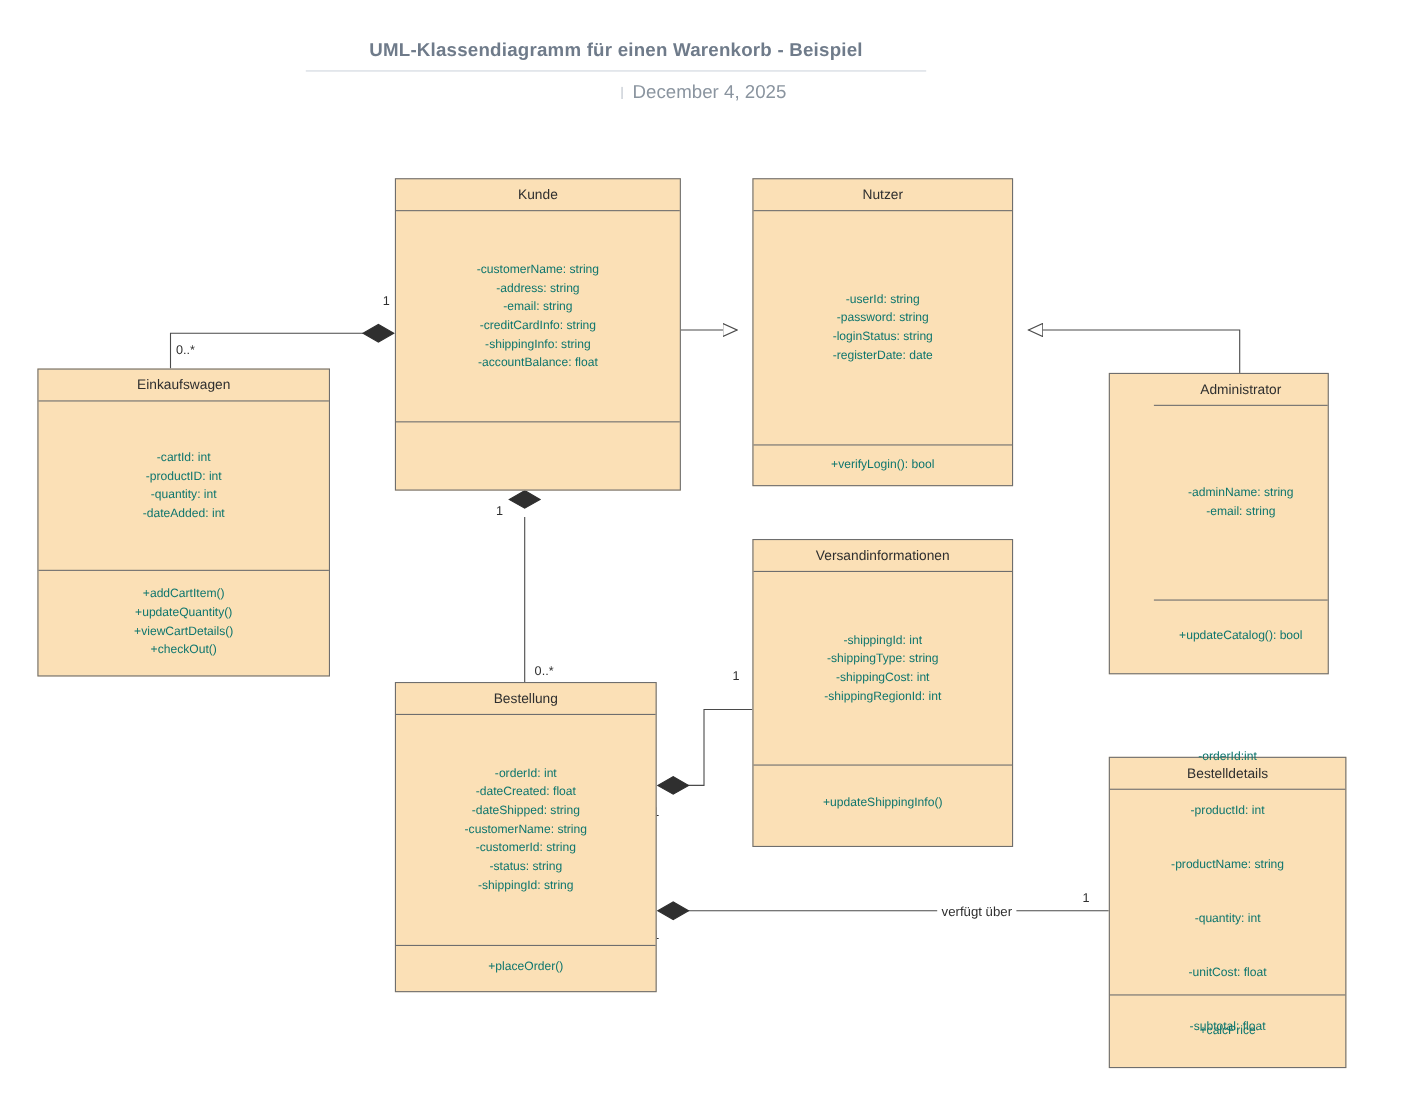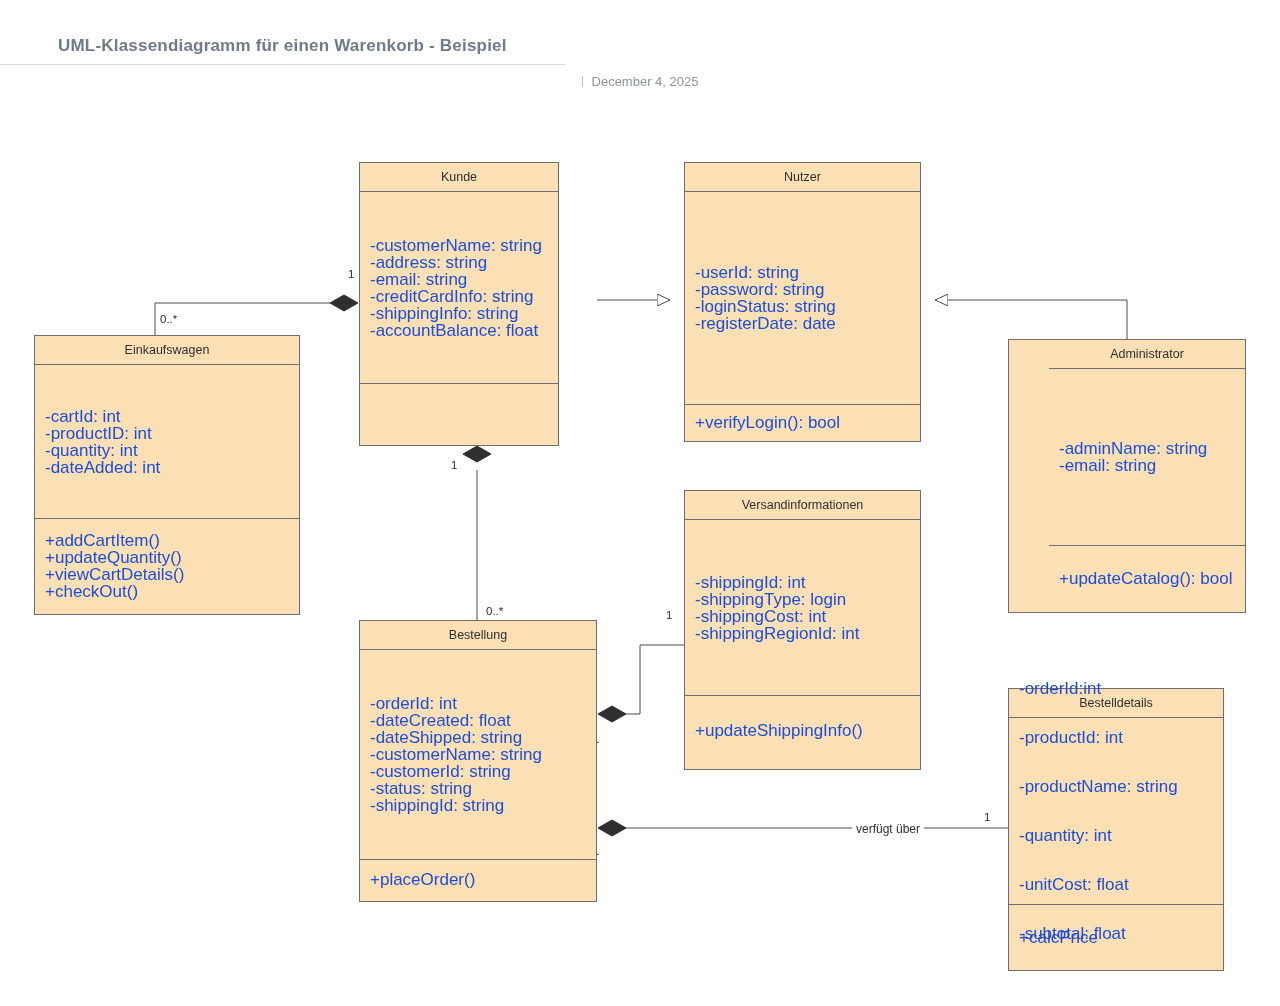--- a/index.html
+++ b/index.html
@@ -17,38 +17,39 @@
     height: 1006px;
     overflow: hidden;
     background: #ffffff;
   }
   
   .title-wrap {
     position: absolute;
     top: 36px;
     left: 0;
     width: 1056px;
-    text-align: left;
+    text-align: center;
+    padding-left: 32px;
   }
   .doc-title {
     display: inline-block;
     font-size: 17px;
     font-weight: bold;
     color: #6f7b8a;
     letter-spacing: 0.2px;
     padding: 0 58px 8px 58px;
     border-bottom: 1px solid #cfd6de;
   }
   .doc-date {
     position: absolute;
     top: 74px;
     left: 0;
     width: 1280px;
     text-align: center;
-    font-size: 13px;
+    font-size: 17px;
     color: #8a949f;
   }
   .doc-date .bar {
     display: inline-block;
     width: 1px;
     height: 11px;
     background: #b9c1ca;
     vertical-align: -1px;
     margin-right: 9px;
   }
@@ -63,23 +64,24 @@
     text-align: center;
     font-size: 12.5px;
     color: #2f2f2f;
     padding: 7px 4px 7px 4px;
     border-bottom: 1px solid #6e6e6e;
     box-sizing: border-box;
   }
   .uml-attrs, .uml-ops {
     box-sizing: border-box;
     padding: 8px 10px;
-    font-size: 17px;
+    font-size: 11px;
     line-height: 17px;
-    color: #1d4ed8;
+    color: #0f766e;
+    text-align: center;
   }
   .uml-attrs {
     border-bottom: 1px solid #6e6e6e;
   }
   .uml-attrs div, .uml-ops div { white-space: pre; }
   .vcenter { display: flex; flex-direction: column; justify-content: center; }
   
   #wires {
     position: absolute;
     left: 0; top: 0;
@@ -144,21 +146,21 @@
   <div class="edge-label" style="left:348px; top:268px;">1</div>
   <div class="edge-label" style="left:160px; top:313px;">0..*</div>
   <div class="edge-label" style="left:451px; top:459px;">1</div>
   <div class="edge-label" style="left:486px; top:605px;">0..*</div>
   <div class="edge-label" style="left:593px; top:733px;">1</div>
   <div class="edge-label" style="left:666px; top:609px;">1</div>
   <div class="edge-label" style="left:593px; top:845px;">1</div>
   <div class="edge-label" style="left:984px; top:811px;">1</div>
   <div class="rel-label" style="left:852px; top:822px;">verfügt über</div>
 
-  <div class="uml-class" style="left:359px; top:162px; width:200px; height:284px;">
+  <div class="uml-class" style="left:359px; top:162px; width:260px; height:284px;">
     <div class="uml-name">Kunde</div>
     <div class="uml-attrs vcenter" style="height:192px;">
       <div>-customerName: string</div>
       <div>-address: string</div>
       <div>-email: string</div>
       <div>-creditCardInfo: string</div>
       <div>-shippingInfo: string</div>
       <div>-accountBalance: float</div>
     </div>
   </div>
@@ -169,21 +171,21 @@
       <div>-userId: string</div>
       <div>-password: string</div>
       <div>-loginStatus: string</div>
       <div>-registerDate: date</div>
     </div>
     <div class="uml-ops vcenter" style="height:35px;">
       <div>+verifyLogin(): bool</div>
     </div>
   </div>
 
-  <div class="uml-class" style="left:1008px; top:339px; width:238px; height:274px;padding-left:40px;">
+  <div class="uml-class" style="left:1008px; top:339px; width:200px; height:274px;padding-left:40px;">
     <div class="uml-name">Administrator</div>
     <div class="uml-attrs vcenter" style="height:177px;">
       <div>-adminName: string</div>
       <div>-email: string</div>
     </div>
     <div class="uml-ops vcenter" style="height:65px;">
       <div>+updateCatalog(): bool</div>
     </div>
   </div>
 
@@ -216,21 +218,21 @@
     </div>
     <div class="uml-ops vcenter" style="height:38px;">
       <div>+placeOrder()</div>
     </div>
   </div>
 
   <div class="uml-class" style="left:684px; top:490px; width:237px; height:280px;">
     <div class="uml-name">Versandinformationen</div>
     <div class="uml-attrs vcenter" style="height:176px;">
       <div>-shippingId: int</div>
-      <div>-shippingType: login</div>
+      <div>-shippingType: string</div>
       <div>-shippingCost: int</div>
       <div>-shippingRegionId: int</div>
     </div>
     <div class="uml-ops vcenter" style="height:69px;">
       <div>+updateShippingInfo()</div>
     </div>
   </div>
 
   <div class="uml-class" style="left:1008px; top:688px; width:216px; height:283px;">
     <div class="uml-name">Bestelldetails</div>

